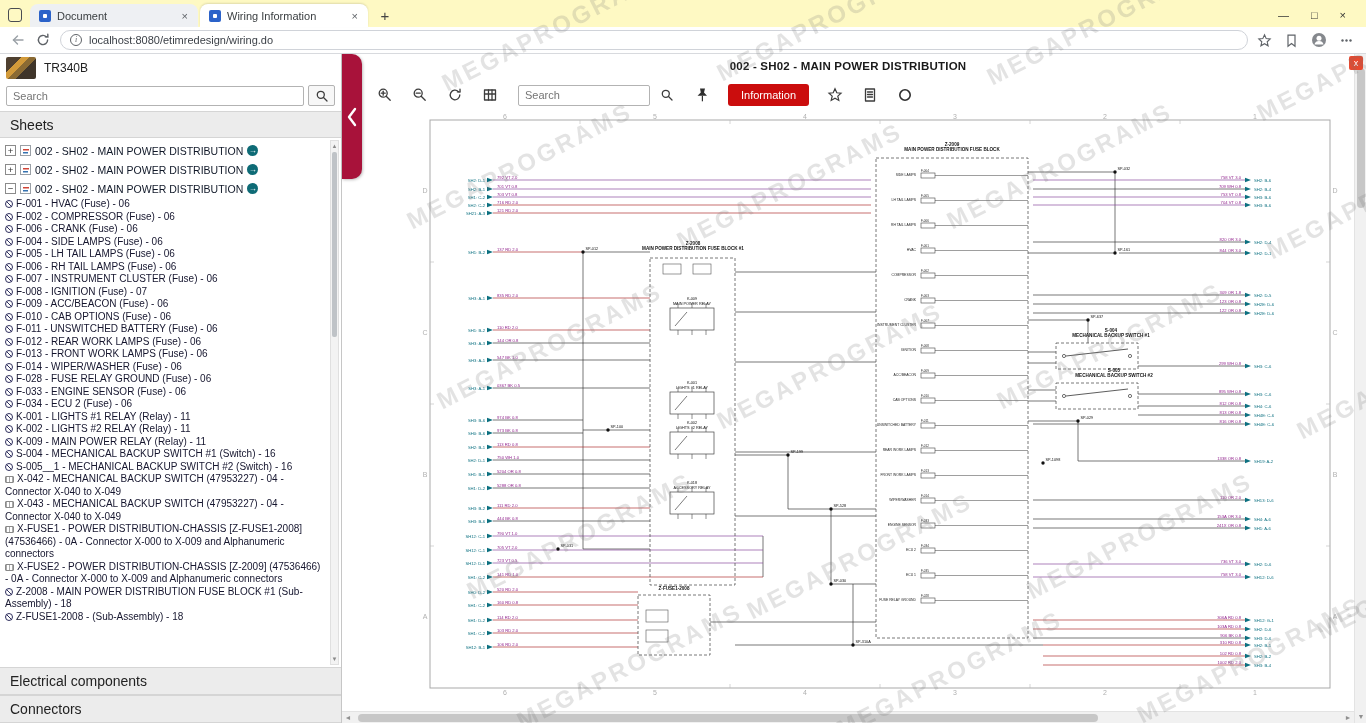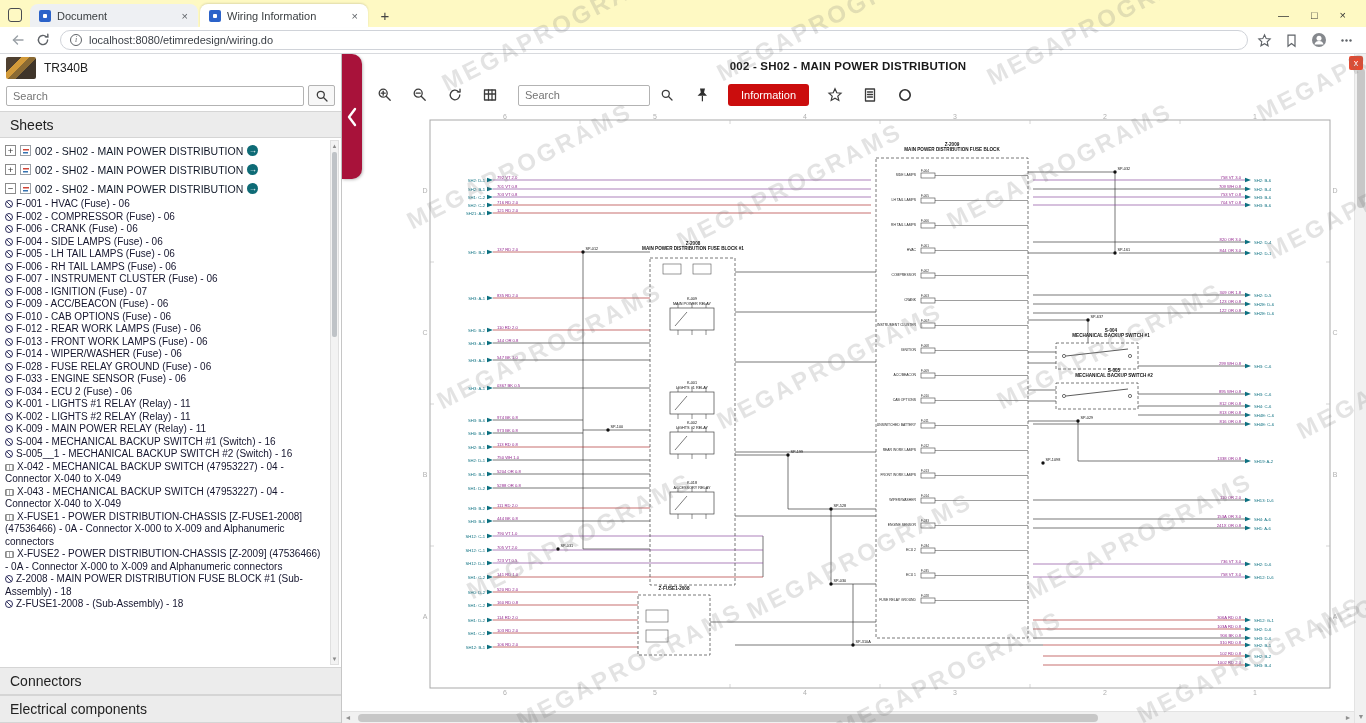--- a/index.html
+++ b/index.html
@@ -228,20 +228,21 @@
             <div class="comp-row"><span class="ic-comp"></span><span>F-006 - RH TAIL LAMPS (Fuse) - 06</span></div>
 
             <div class="comp-row"><span class="ic-comp"></span><span>F-007 - INSTRUMENT CLUSTER (Fuse) - 06</span></div>
 
             <div class="comp-row"><span class="ic-comp"></span><span>F-008 - IGNITION (Fuse) - 07</span></div>
 
             <div class="comp-row"><span class="ic-comp"></span><span>F-009 - ACC/BEACON (Fuse) - 06</span></div>
 
             <div class="comp-row"><span class="ic-comp"></span><span>F-010 - CAB OPTIONS (Fuse) - 06</span></div>
 
+            <div class="comp-row"><span class="ic-comp"></span><span>F-011 - UNSWITCHED BATTERY (Fuse) - 06</span></div>
 
             <div class="comp-row"><span class="ic-comp"></span><span>F-012 - REAR WORK LAMPS (Fuse) - 06</span></div>
 
             <div class="comp-row"><span class="ic-comp"></span><span>F-013 - FRONT WORK LAMPS (Fuse) - 06</span></div>
 
             <div class="comp-row"><span class="ic-comp"></span><span>F-014 - WIPER/WASHER (Fuse) - 06</span></div>
 
             <div class="comp-row"><span class="ic-comp"></span><span>F-028 - FUSE RELAY GROUND (Fuse) - 06</span></div>
 
             <div class="comp-row"><span class="ic-comp"></span><span>F-033 - ENGINE SENSOR (Fuse) - 06</span></div>
@@ -272,22 +273,22 @@
 
 
             <div class="comp-row"><span class="ic-comp"></span><span>Z-FUSE1-2008 - (Sub-Assembly) - 18</span></div>
           </div>
         <div class="tree-scroll">
           <div class="arr up"></div>
           <div class="tree-thumb"></div>
           <div class="arr dn"></div>
         </div>
       </div>
+      <div class="section-hdr tall">Electrical components</div>
       <div class="section-hdr tall">Connectors</div>
-      <div class="section-hdr tall">Electrical components</div>
     </aside>
 
     <div class="collapse-bar">
       <svg width="16" height="24">
           <polyline points="11,4 5,12 11,20" fill="none" stroke="#fff" stroke-width="2.4" stroke-linecap="round" stroke-linejoin="round"></polyline>
         </svg>
     </div>
 
     <main class="viewer">
       <div class="title-row">

